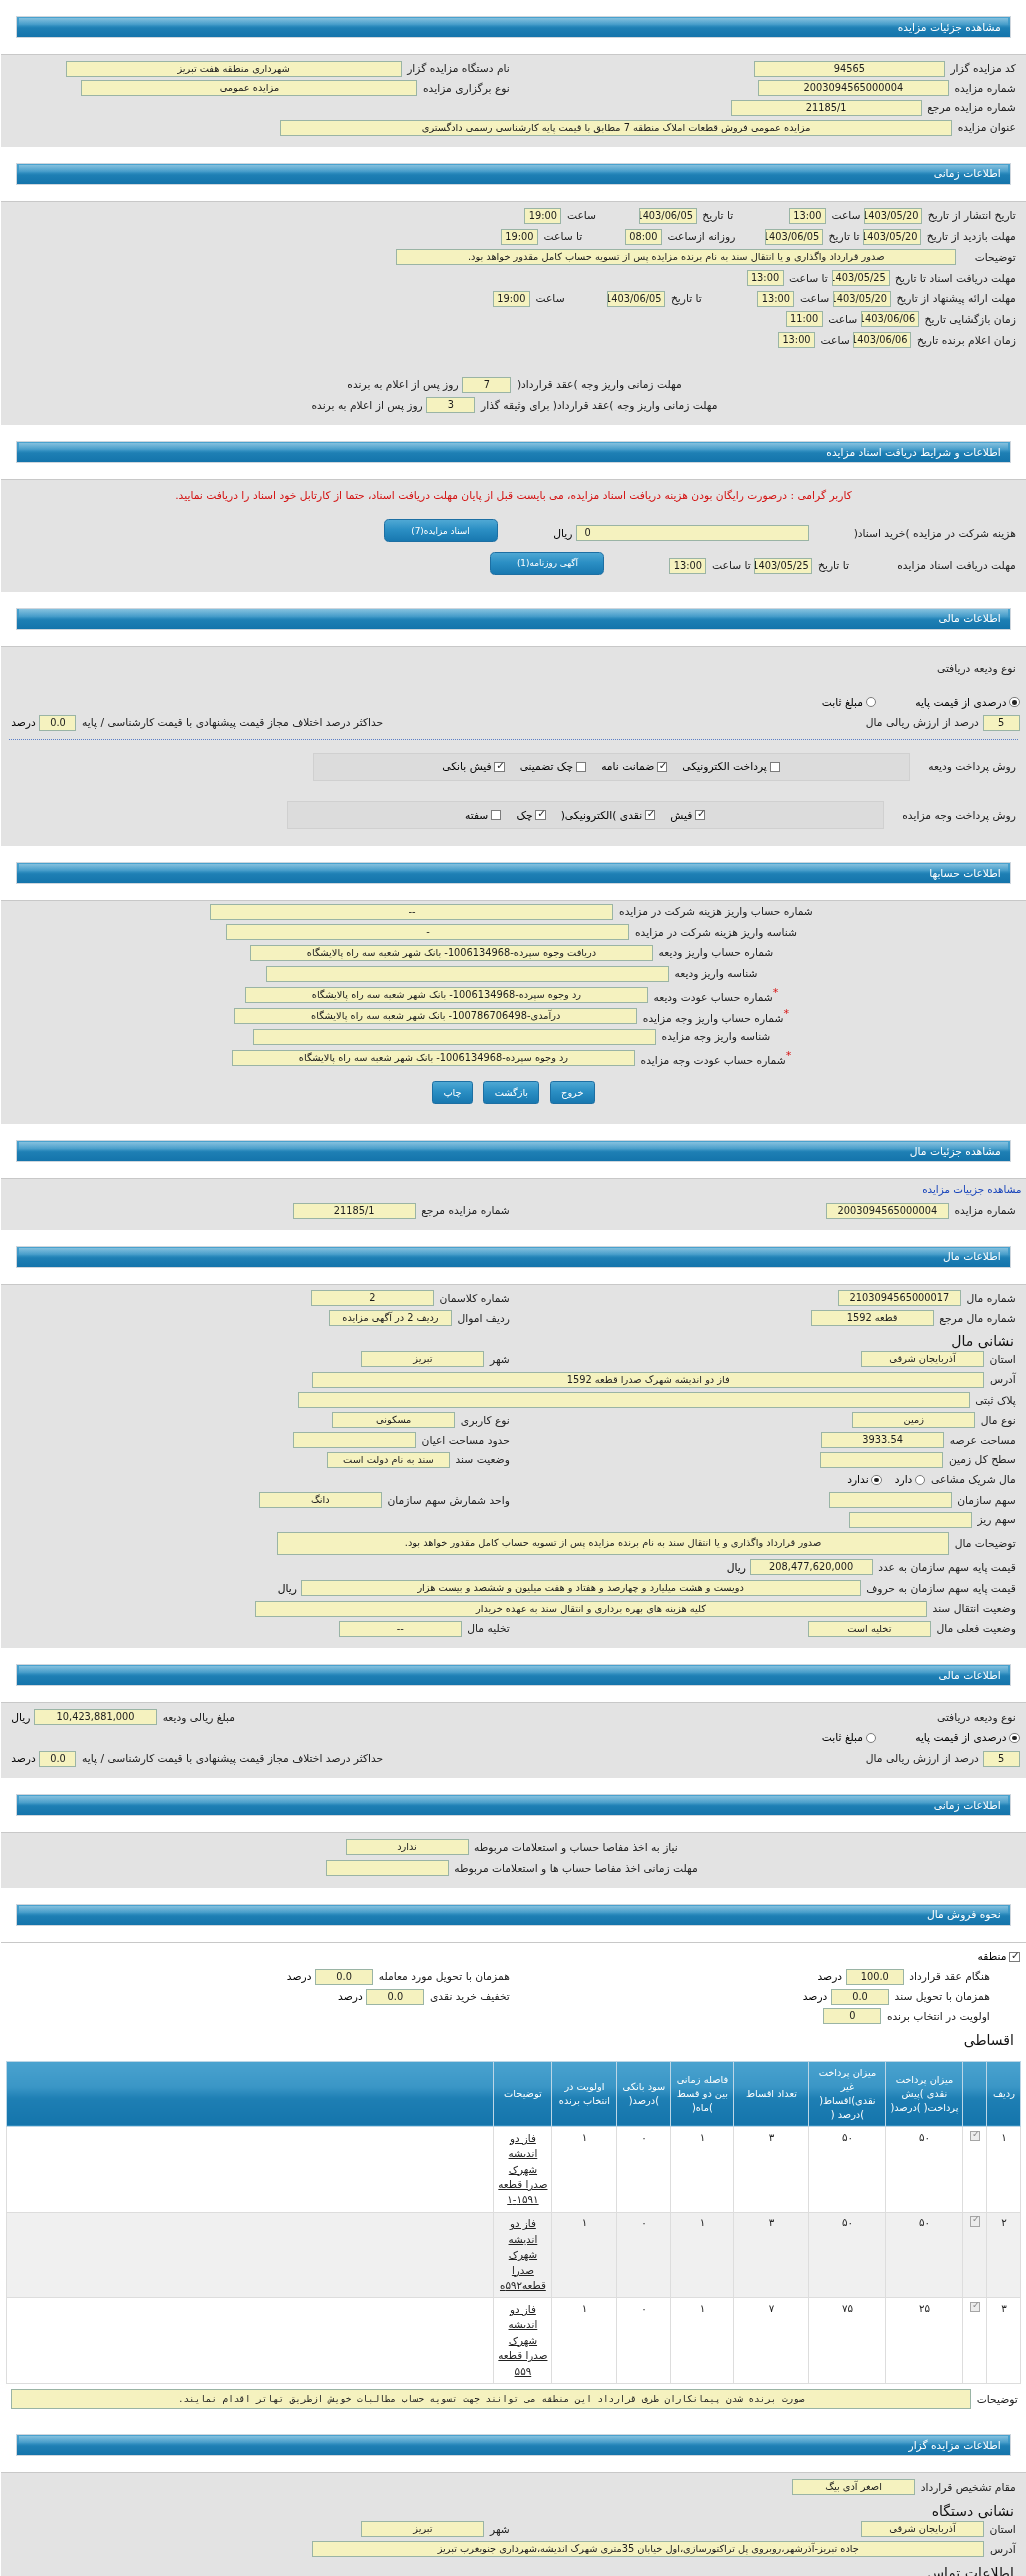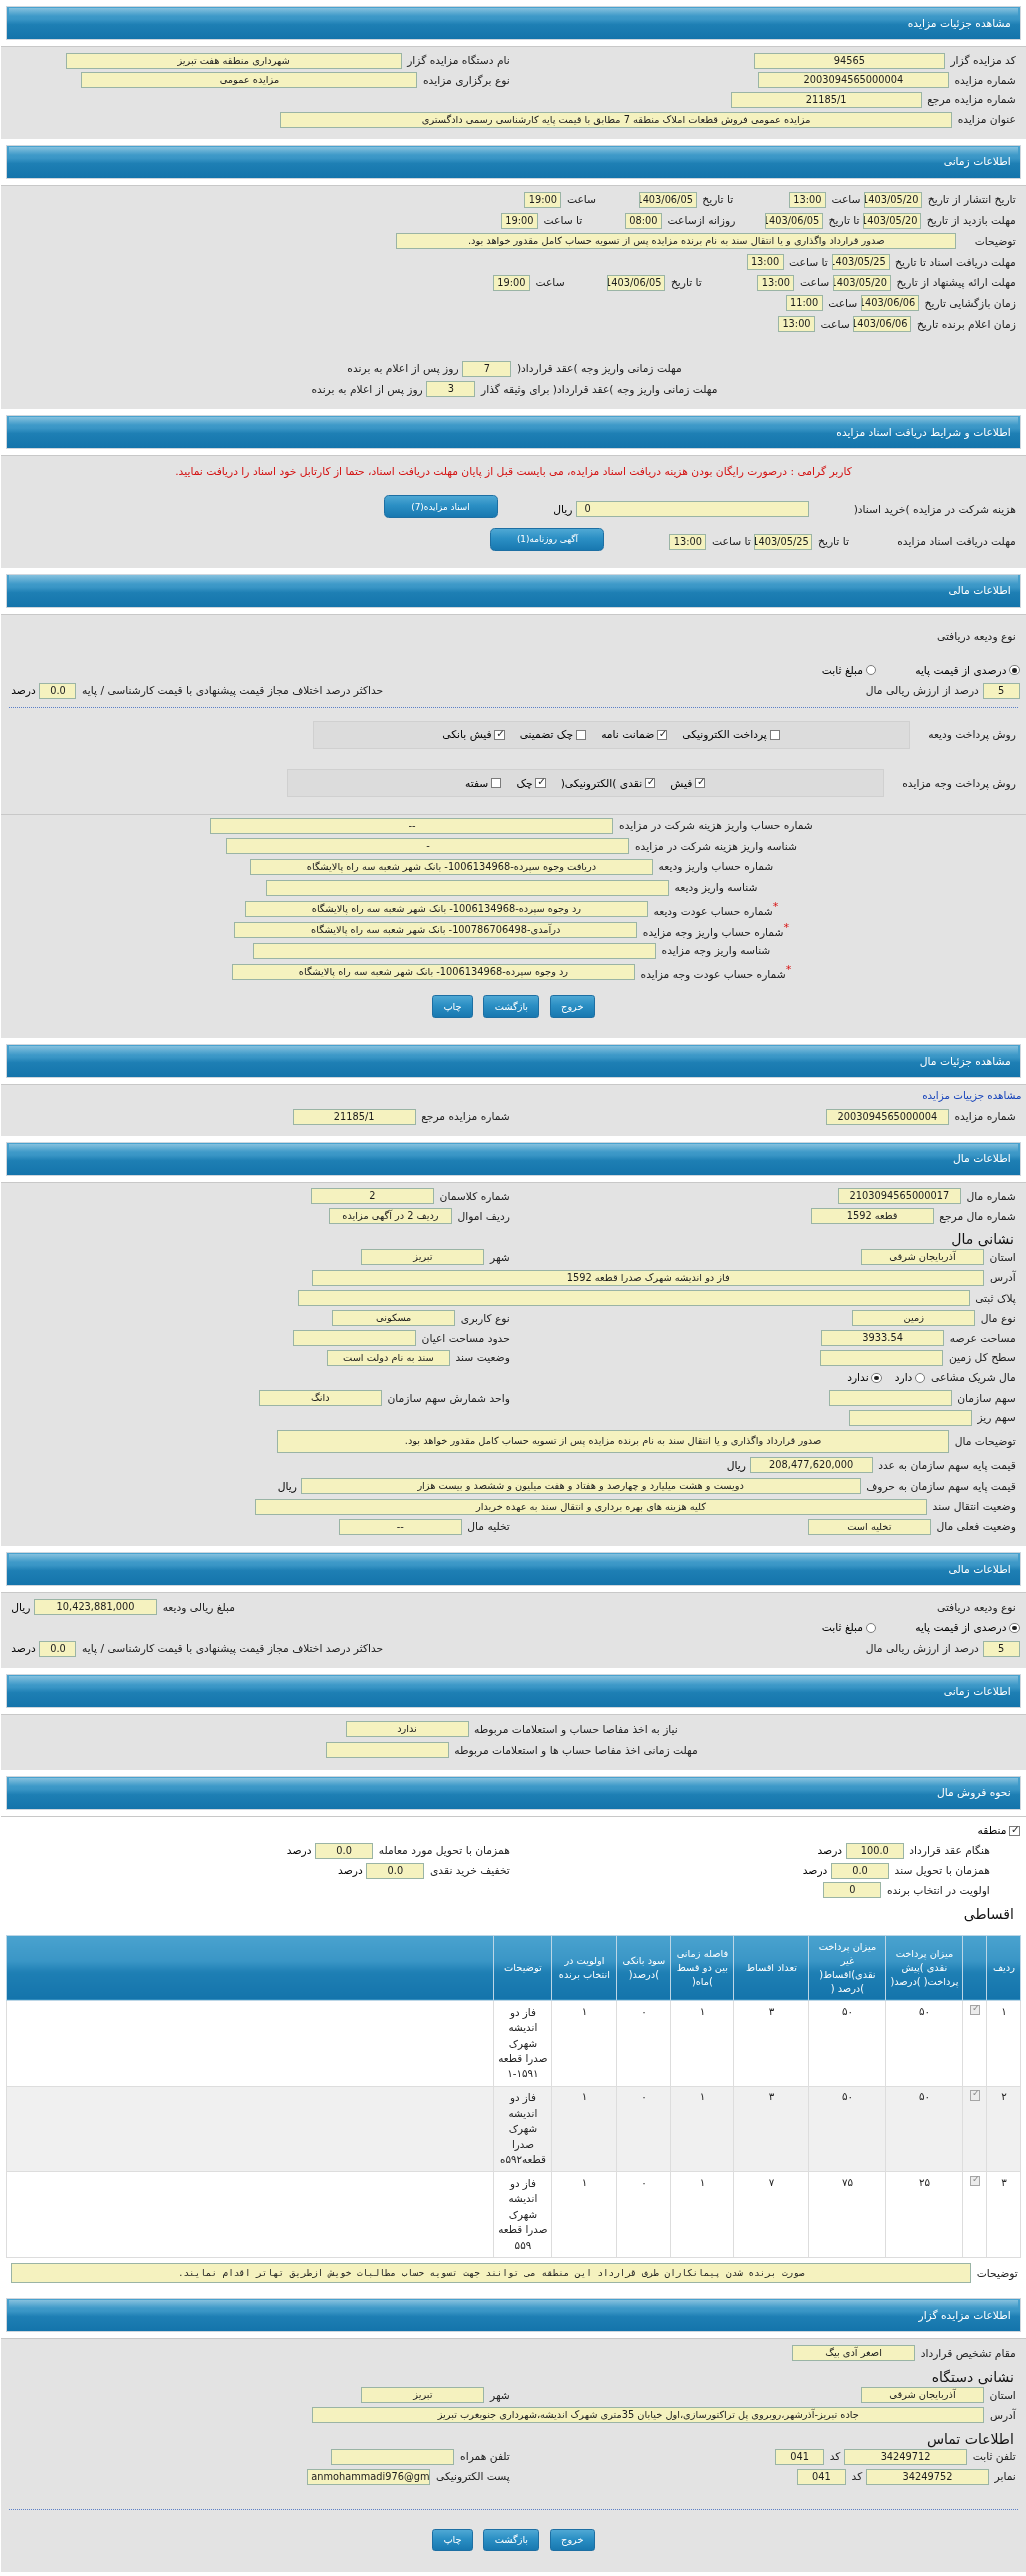--- a/index.html
+++ b/index.html
@@ -10,29 +10,29 @@
     font-family: "DejaVu Sans", "Liberation Sans", sans-serif;
   }
   body { width: 1027px; }
   .page { width: 1027px; background: #fff; }
 
   
   .panel { background: #e3e3e3; border-top: 0.9px solid #c8c8c8; }
   .panel.white { background: #ffffff; }
 
   .bar {
-    height: 34px;
+    height: 22px;
     background: linear-gradient(180deg,#4aa3cf 0%, #3a96c6 38%, #1e7fb4 55%, #1474ab 100%);
     border: 0.9px solid #cfd6dd;
     color: #ffffff;
     font-size: 10.7px;
     display: flex; align-items: center;
     padding: 0 9.3px;
     position: relative;
-    margin: 6px;
+    margin: 16px;
   }
   .bar .bar-title { font-weight: normal; letter-spacing: 0.2px; }
   .bar::before{
     content:""; position:absolute; left:1.9px; right:1.9px; top:0.9px; height:8.4px;
     background: linear-gradient(180deg,rgba(255,255,255,.33),rgba(255,255,255,0));
     pointer-events:none;
   }
 
   
   .rows { padding: 5.6px 7.5px 7.5px 7.5px; }
@@ -126,21 +126,21 @@
     color:#fff; font-weight:normal; font-size:9.8px;
     border:0.9px solid #bcd6e6; padding: 3.7px 2.8px; line-height:1.45;
     vertical-align: middle; text-align:center;
   }
   table.grid td {
     border:0.9px solid #dddddd; padding: 3.7px 2.8px; text-align:center;
     vertical-align: top; font-size:10.3px; color:#222;
   }
   table.grid tbody tr:nth-child(even) td { background:#f0f0f0; }
   table.grid tbody tr:nth-child(odd)  td { background:#ffffff; }
-  .desc-cell{ width:54px; line-height:1.5; font-size:9.8px; }
+  .desc-cell{ width:54px; line-height:1.5; font-size:9.8px;text-decoration:underline; }
   .cb-ro { width:10.3px;height:10.3px;display:inline-block;background:#ececec;border:0.9px solid #a5a5a5;position:relative;}
   .cb-ro::after{content:"\2713";position:absolute;left:0;top:-2.8px;font-size:9.3px;color:#8d8d8d;width:10.3px;text-align:center;line-height:10.3px;}
 
   .tbl-wrap{ padding: 3.7px 5.6px 1.9px 5.6px; }
   .tdesc-row{ display:flex; align-items:center; padding: 3.7px 5.6px 9.3px 5.6px; }
   .tdesc-fld{
     background:#f5f2bf;border:0.9px solid #9ab4a5;font-size:9.3px;color:#1b1b1b;
     padding:2.8px 5.6px; flex:1 1 auto; text-align:center; margin-left:5.6px;font-family:Liberation Mono, monospace;
   }
   .unit{ font-size:10.7px; padding:0 3.7px; }
@@ -404,20 +404,23 @@
           </span>
           <span class="chk">
             <span class="box"></span>
             <span>سفته</span>
           </span>
         </span>
       </div>
     </div>
   </div>
 
+  <div class="bar">
+    <span class="bar-title">اطلاعات حسابها</span>
+  </div>
   <div class="panel">
     <div class="rows" style="padding-top:1.9px">
 
       <div class="row">
         <span class="spacer"></span>
         <span class="lbl">شماره حساب واریز هزینه شرکت در مزایده</span>
         <span class="fld w430">--</span>
         <span class="spacer"></span>
       </div>
       <div class="row">

